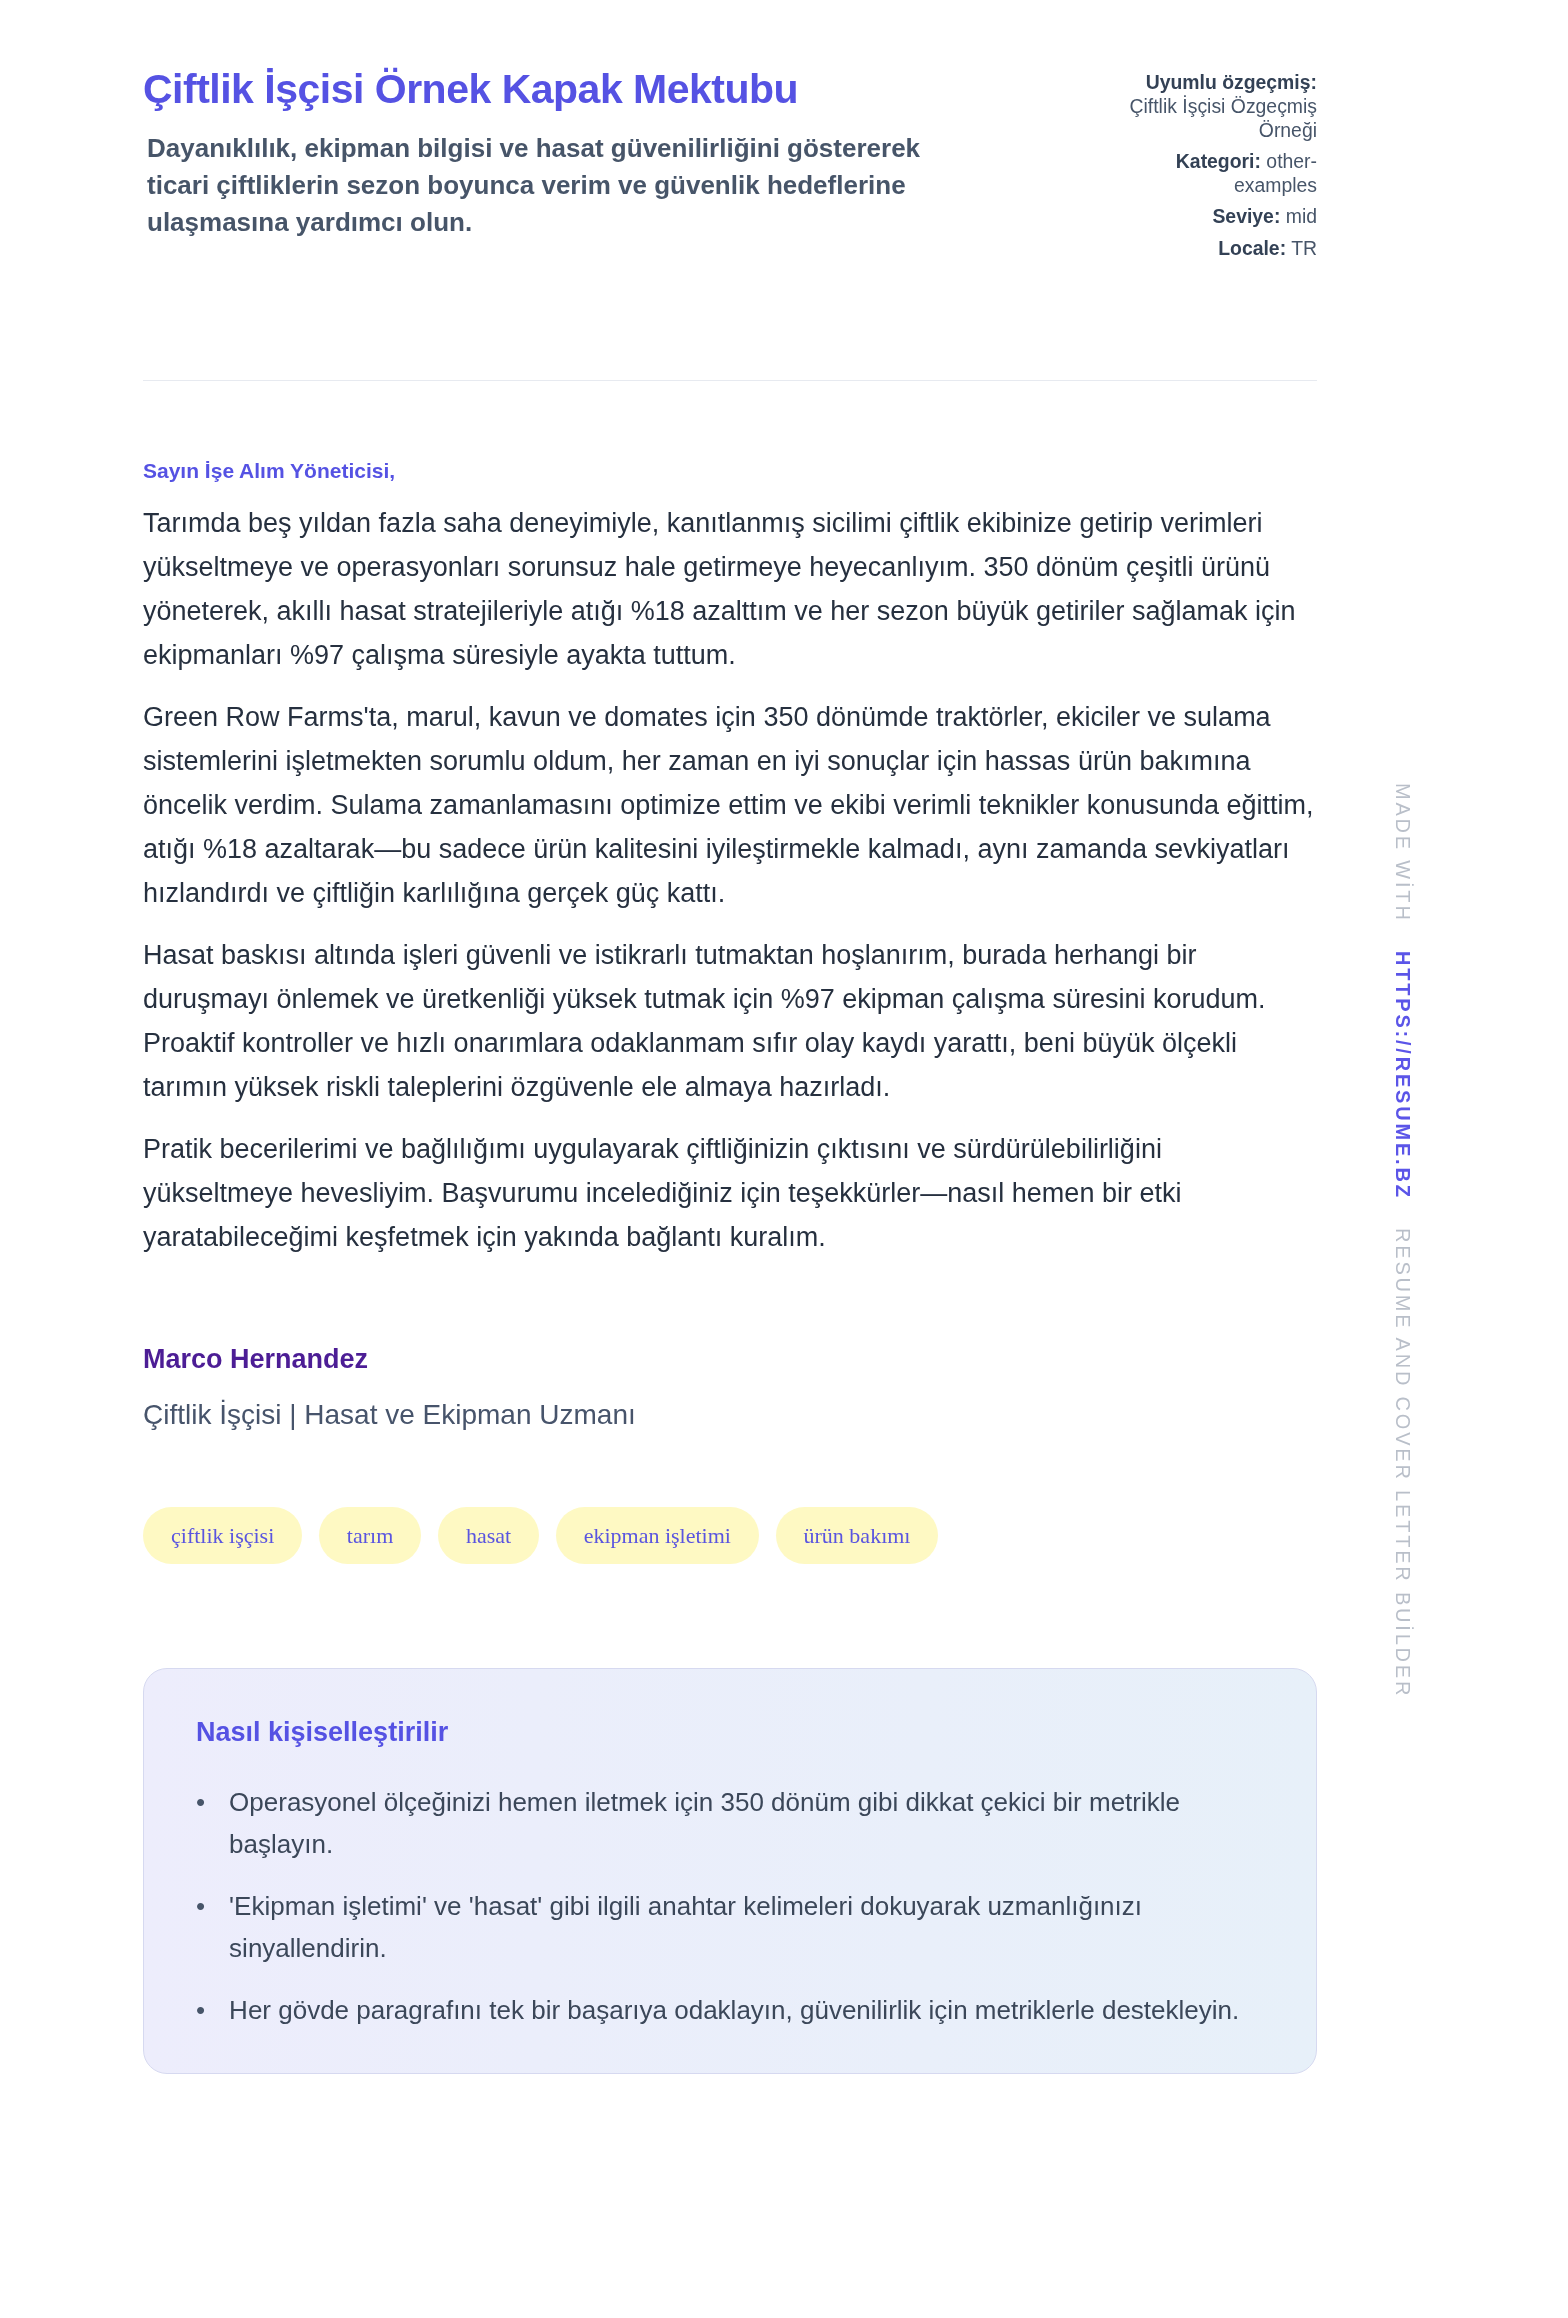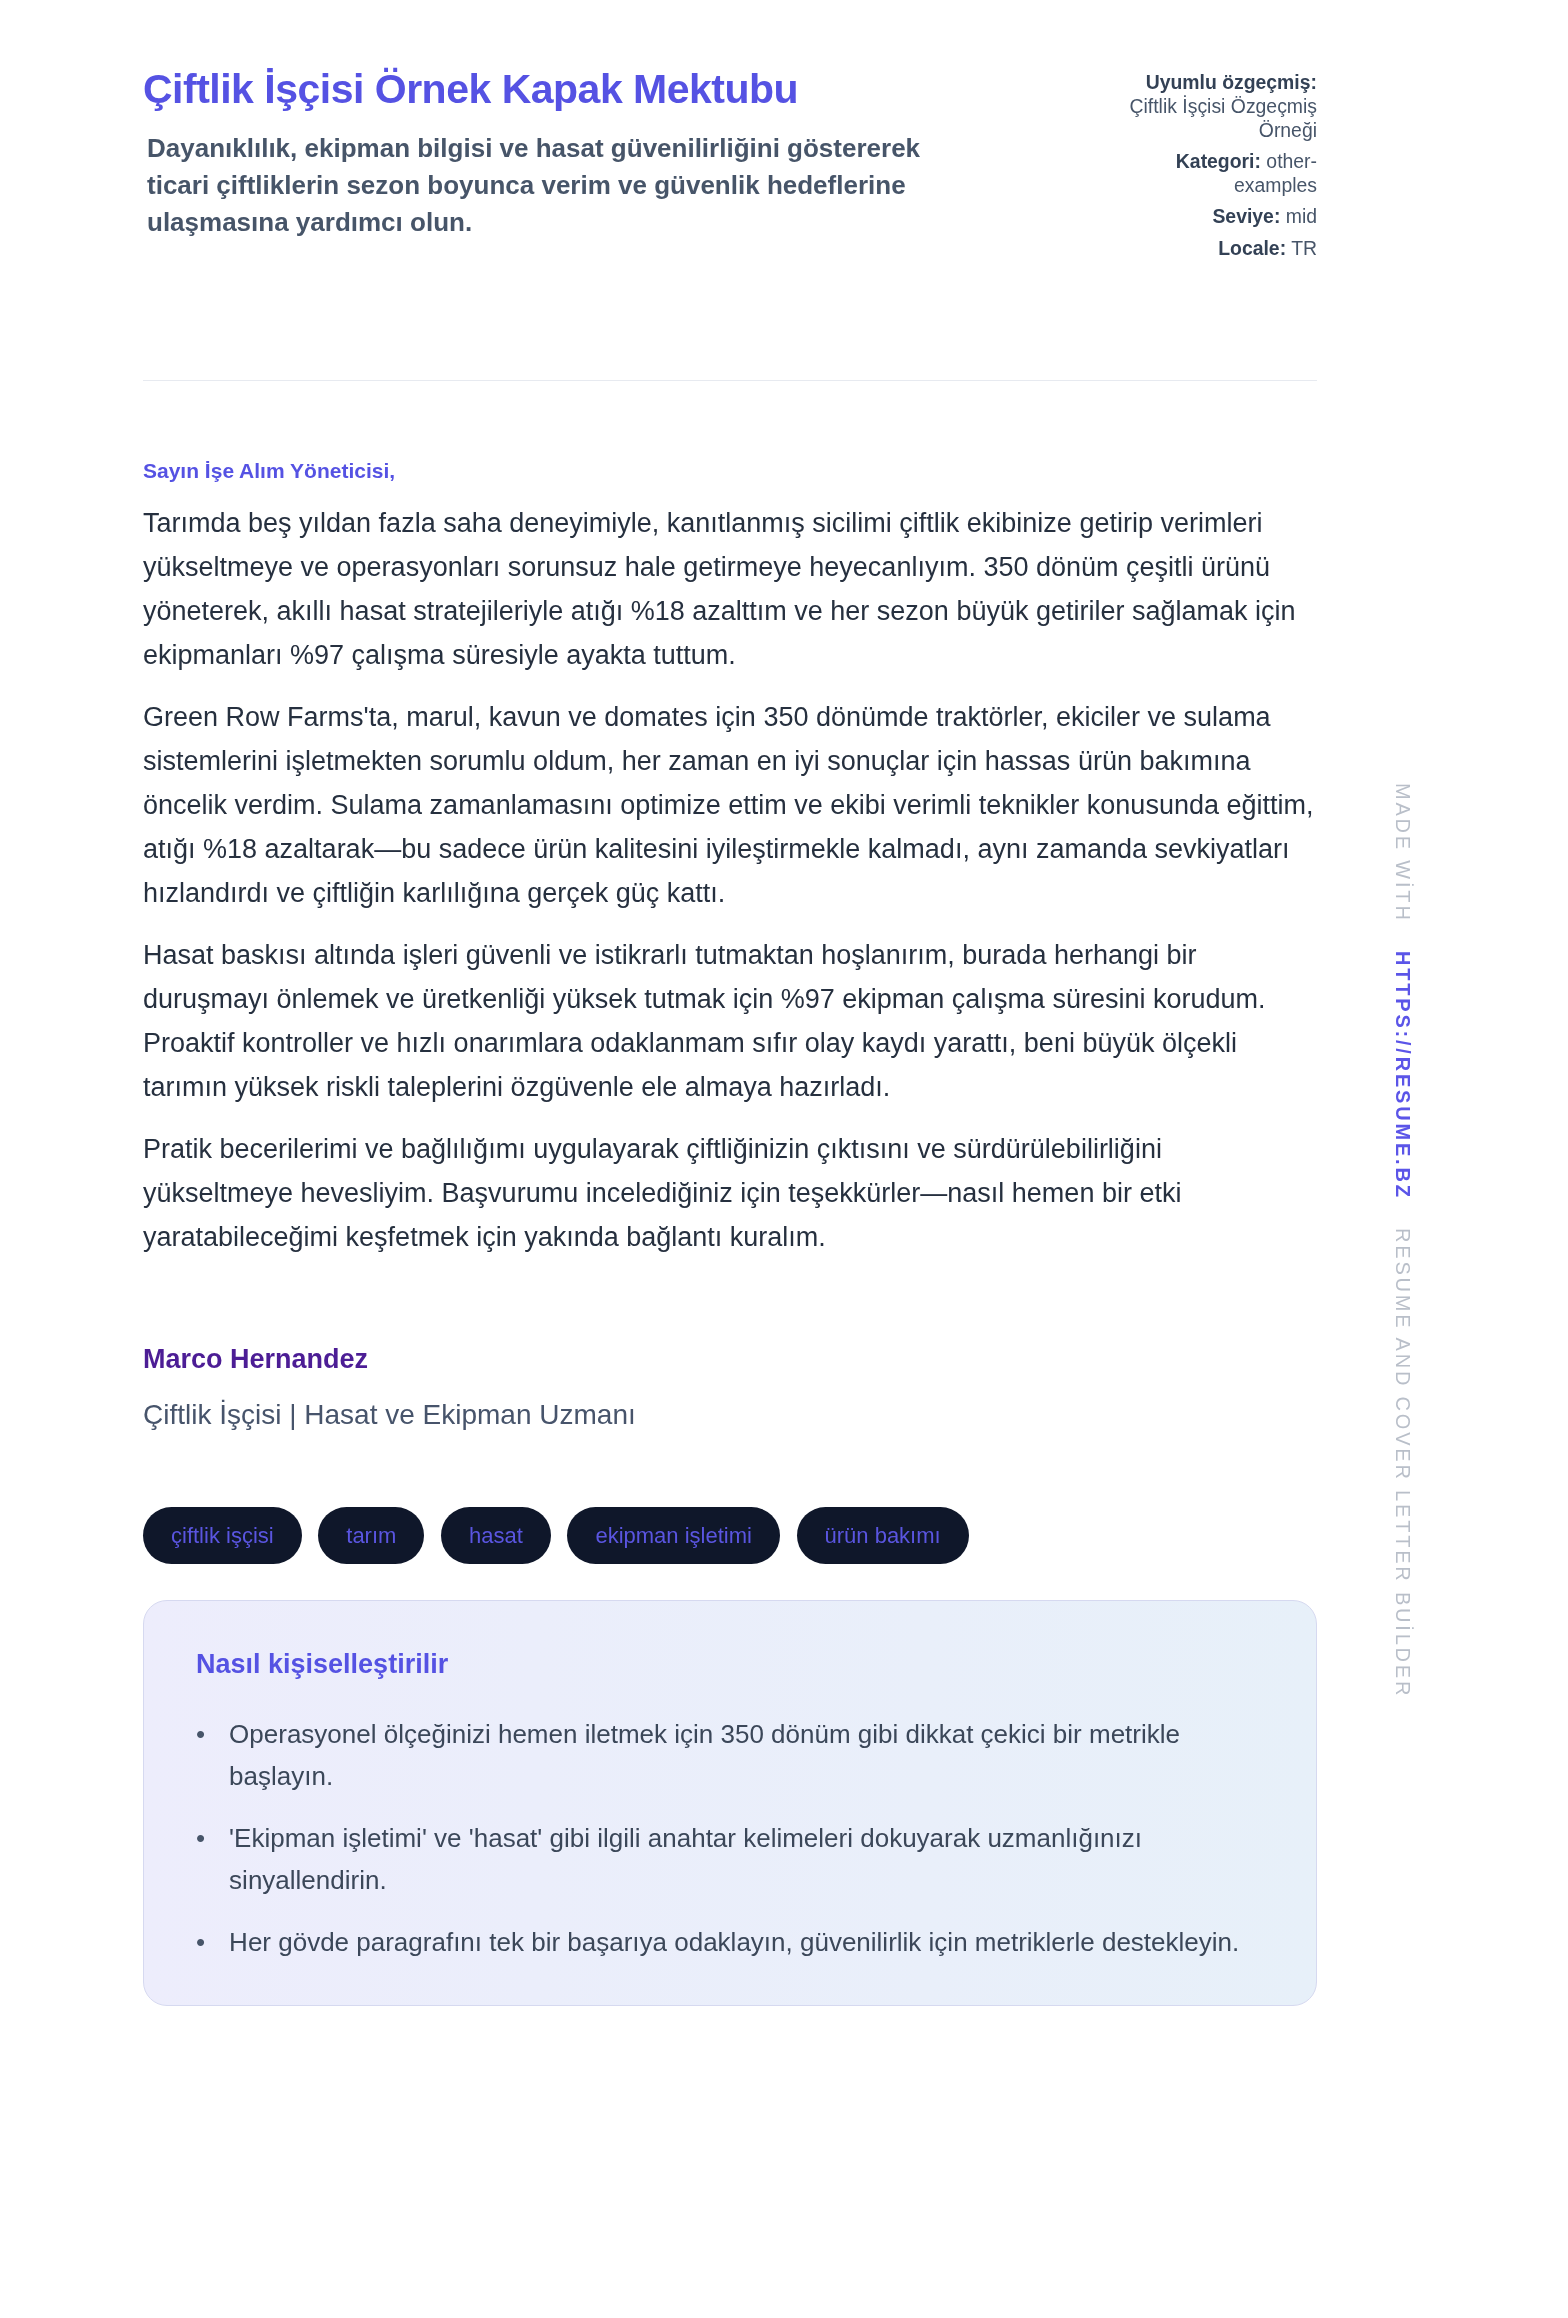--- a/index.html
+++ b/index.html
@@ -57,28 +57,29 @@
     margin: 85px 0 0 0;
     font-size: 27px; font-weight: bold; color: #4c1d95;
   }
   .sig-role {
     margin: 24px 0 0 0;
     font-size: 28px; color: #47546b;
   }
   
   .tags { display: flex; gap: 16.6px; margin-top: 76px; }
   .tag {
-    background: #0f172a; color: #5a55e0;
+    background: #fef9c3; color: #5a55e0;
     font-size: 22px; line-height: 1;
     padding: 17.5px 28px; border-radius: 922px;
     white-space: nowrap;
+    font-family: Liberation Serif, serif;
   }
   
   .tips {
-    margin-top: 36px;
+    margin-top: 104px;
     border: 1.8px solid #d6d9f0;
     border-radius: 24px;
     background: linear-gradient(90deg, #ededfc 0%, #e7f0f9 100%);
     padding: 48px 52px 42px 52px;
   }
   .tips-title {
     margin: 0 0 33px 0;
     font-size: 27px; font-weight: bold; color: #5552e3;
   }
   .tips-list { list-style: none; margin: 0; padding: 0; }

